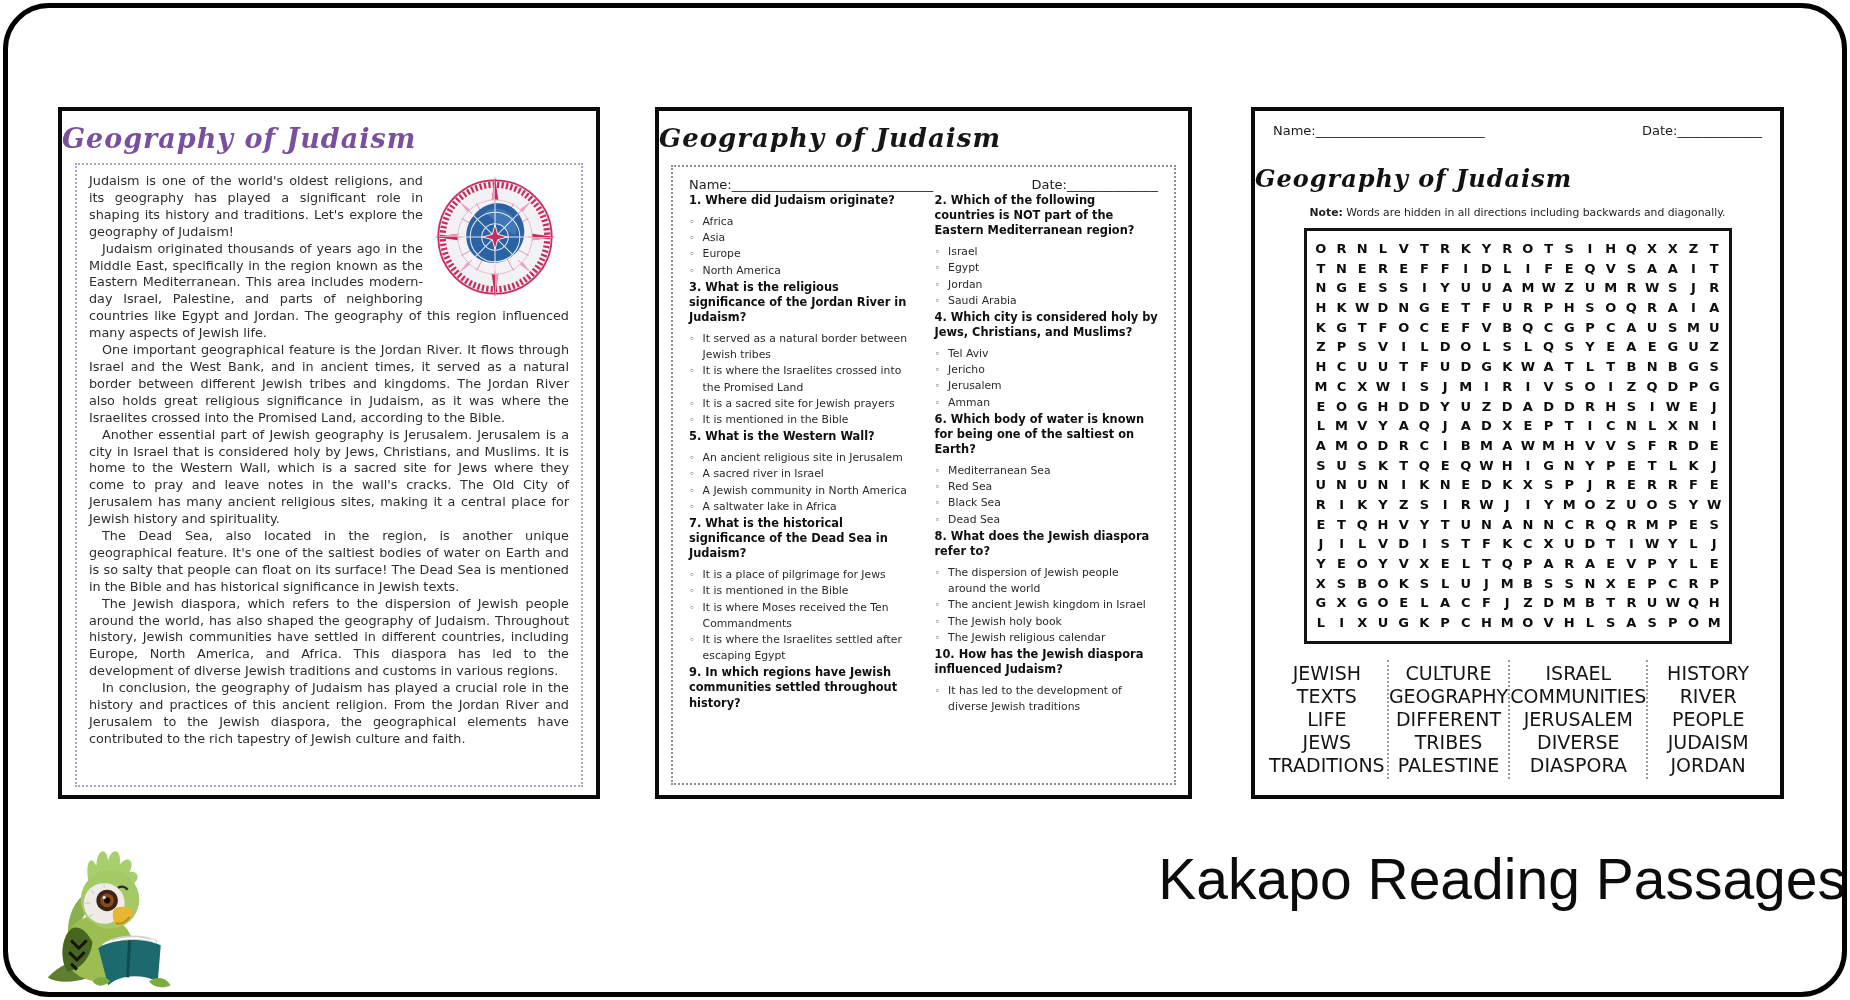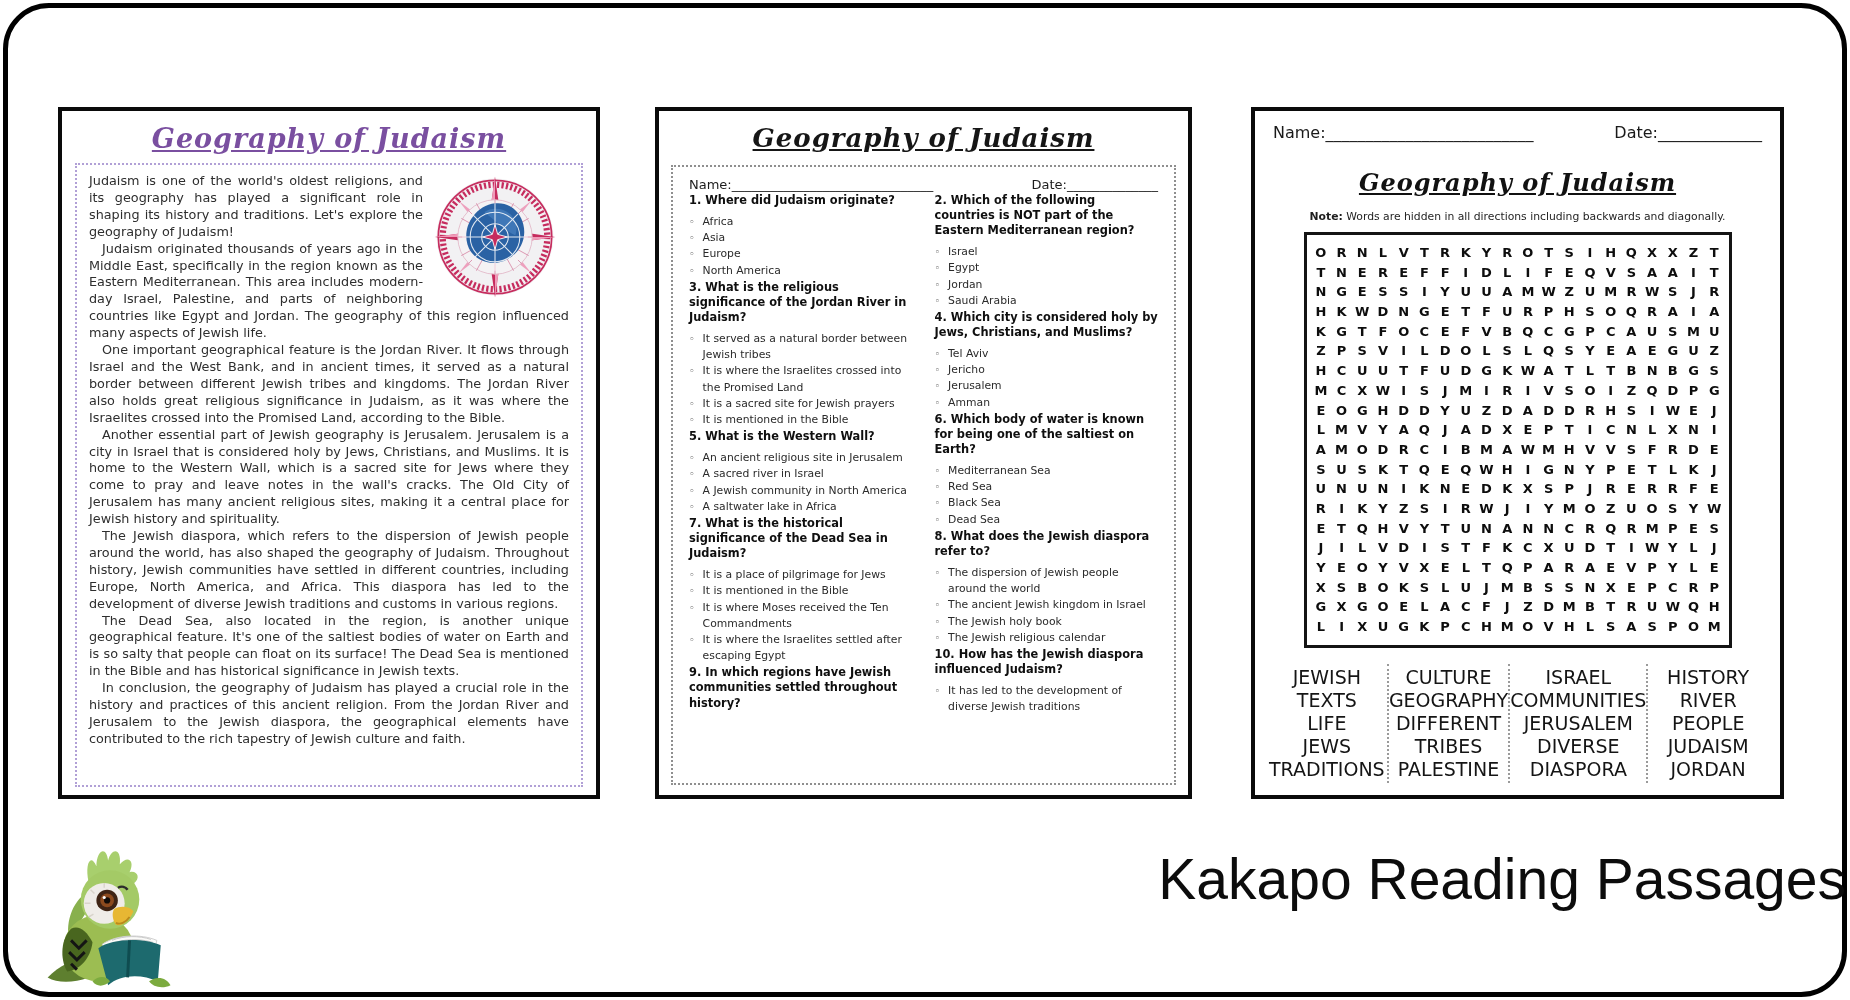--- a/index.html
+++ b/index.html
@@ -5,21 +5,21 @@
   html,body{margin:0;padding:0;background:#fff;}
   .canvas{position:relative;width:1850px;height:1000px;background:#fff;overflow:hidden;
           font-family:"DejaVu Sans",sans-serif;color:#222;}
   .outer-frame{position:absolute;inset:3px;border:5px solid #000;border-radius:46px;pointer-events:none;}
 
   .page{position:absolute;top:107px;height:692px;background:#fff;border:4px solid #0a0a0a;box-sizing:border-box;}
   #page-reading{left:58px;width:542px;}
   #page-quiz{left:655px;width:537px;}
   #page-wordsearch{left:1251px;width:533px;}
 
-  .script-title{font-family:"DejaVu Serif",serif;font-style:italic;font-weight:bold;text-align:center;letter-spacing:1px;text-decoration:underline;}
+  .script-title{font-family:"DejaVu Serif",serif;font-style:italic;font-weight:bold;text-align:left;letter-spacing:1px;}
   #page-reading .script-title{color:#7a4fa0;font-size:27px;margin:12px 0 0 0;}
   #page-quiz .script-title{color:#161616;font-size:26px;margin:12px 0 0 0;}
   #ws-title{color:#111;font-size:24px;margin:26px 0 0 0;}
 
   
   .passage-box{position:absolute;left:13px;right:13px;top:52px;bottom:8px;border:2px dotted #b1a0d6;
                padding:8px 12px 0 12px;box-sizing:border-box;overflow:hidden;}
   .passage-box p{margin:0;font-size:12.8px;line-height:16.9px;text-align:justify;color:#2e2e2e;text-indent:13px;}
   .passage-box p.first{text-indent:0;}
   .compass-wrap{float:right;width:124px;height:124px;margin:2px 12px 4px 10px;}
@@ -30,21 +30,21 @@
   .name-date-row{display:flex;justify-content:space-between;font-size:13px;color:#1c1c1c;}
   .quiz-cols{display:flex;gap:22px;margin-top:0px;}
   .quiz-col{flex:1;min-width:0;}
   .question{margin-top:1px;}
   .q-text{font-weight:bold;font-size:11.4px;line-height:1.32;color:#0f0f0f;}
   .opts{margin-top:6px;}
   .opt{display:flex;gap:8px;font-size:10.8px;line-height:16.2px;color:#2a2a2a;}
   .opt .bullet{font-size:9.5px;line-height:16.2px;color:#444;flex:0 0 auto;}
 
   
-  .ws-header{display:flex;justify-content:space-between;padding:12px 18px 0 18px;font-size:16px;color:#1a1a1a;}
+  .ws-header{display:flex;justify-content:space-between;padding:12px 18px 0 18px;font-size:13px;color:#1a1a1a;}
   .ws-note{text-align:center;font-size:10.8px;margin-top:13px;color:#1e1e1e;}
   .ws-note b{font-weight:bold;}
   .ws-grid{width:428px;margin:9px auto 0 auto;border:3px solid #141414;padding:8px 4px;box-sizing:border-box;}
   .ws-row{display:flex;height:19.7px;}
   .ws-cell{flex:1;text-align:center;font-weight:bold;font-size:13px;line-height:19.7px;color:#0d0d0d;}
   .word-list{display:flex;margin:16px 12px 0 12px;}
   .word-col{flex:1;text-align:center;padding:2px 0;}
   .word-col + .word-col{border-left:2px dotted #9a9a9a;}
   .word{font-size:19px;line-height:23px;color:#151515;}
 
@@ -93,22 +93,22 @@
             <path d="M70 32 L70 108 M33 70 L107 70 M44 44 L96 96 M96 44 L44 96"></path>
           </g>
           <path d="M70 56 L73 67 L84 70 L73 73 L70 84 L67 73 L56 70 L67 67 Z" fill="#c62c5e" stroke="#fff" stroke-width="1"></path>
         </svg>
       </div>
       <div id="passage-body">
           <p class="first">Judaism is one of the world's oldest religions, and its geography has played a significant role in shaping its history and traditions. Let's explore the geography of Judaism!</p>
           <p>Judaism originated thousands of years ago in the Middle East, specifically in the region known as the Eastern Mediterranean. This area includes modern-day Israel, Palestine, and parts of neighboring countries like Egypt and Jordan. The geography of this region influenced many aspects of Jewish life.</p>
           <p>One important geographical feature is the Jordan River. It flows through Israel and the West Bank, and in ancient times, it served as a natural border between different Jewish tribes and kingdoms. The Jordan River also holds great religious significance in Judaism, as it was where the Israelites crossed into the Promised Land, according to the Bible.</p>
           <p>Another essential part of Jewish geography is Jerusalem. Jerusalem is a city in Israel that is considered holy by Jews, Christians, and Muslims. It is home to the Western Wall, which is a sacred site for Jews where they come to pray and leave notes in the wall's cracks. The Old City of Jerusalem has many ancient religious sites, making it a central place for Jewish history and spirituality.</p>
+          <p>The Dead Sea, also located in the region, is another unique geographical feature. It's one of the saltiest bodies of water on Earth and is so salty that people can float on its surface! The Dead Sea is mentioned in the Bible and has historical significance in Jewish texts.</p>
           <p>The Jewish diaspora, which refers to the dispersion of Jewish people around the world, has also shaped the geography of Judaism. Throughout history, Jewish communities have settled in different countries, including Europe, North America, and Africa. This diaspora has led to the development of diverse Jewish traditions and customs in various regions.</p>
-          <p>The Dead Sea, also located in the region, is another unique geographical feature. It's one of the saltiest bodies of water on Earth and is so salty that people can float on its surface! The Dead Sea is mentioned in the Bible and has historical significance in Jewish texts.</p>
           <p>In conclusion, the geography of Judaism has played a crucial role in the history and practices of this ancient religion. From the Jordan River and Jerusalem to the Jewish diaspora, the geographical elements have contributed to the rich tapestry of Jewish culture and faith.</p>
         </div>
     </div>
   </div>
 
   <div class="page" id="page-quiz">
     <div class="script-title">Geography of Judaism</div>
     <div class="quiz-box">
       <div class="name-date-row">
         <span><span>Name:</span><span>_______________________________</span></span>

